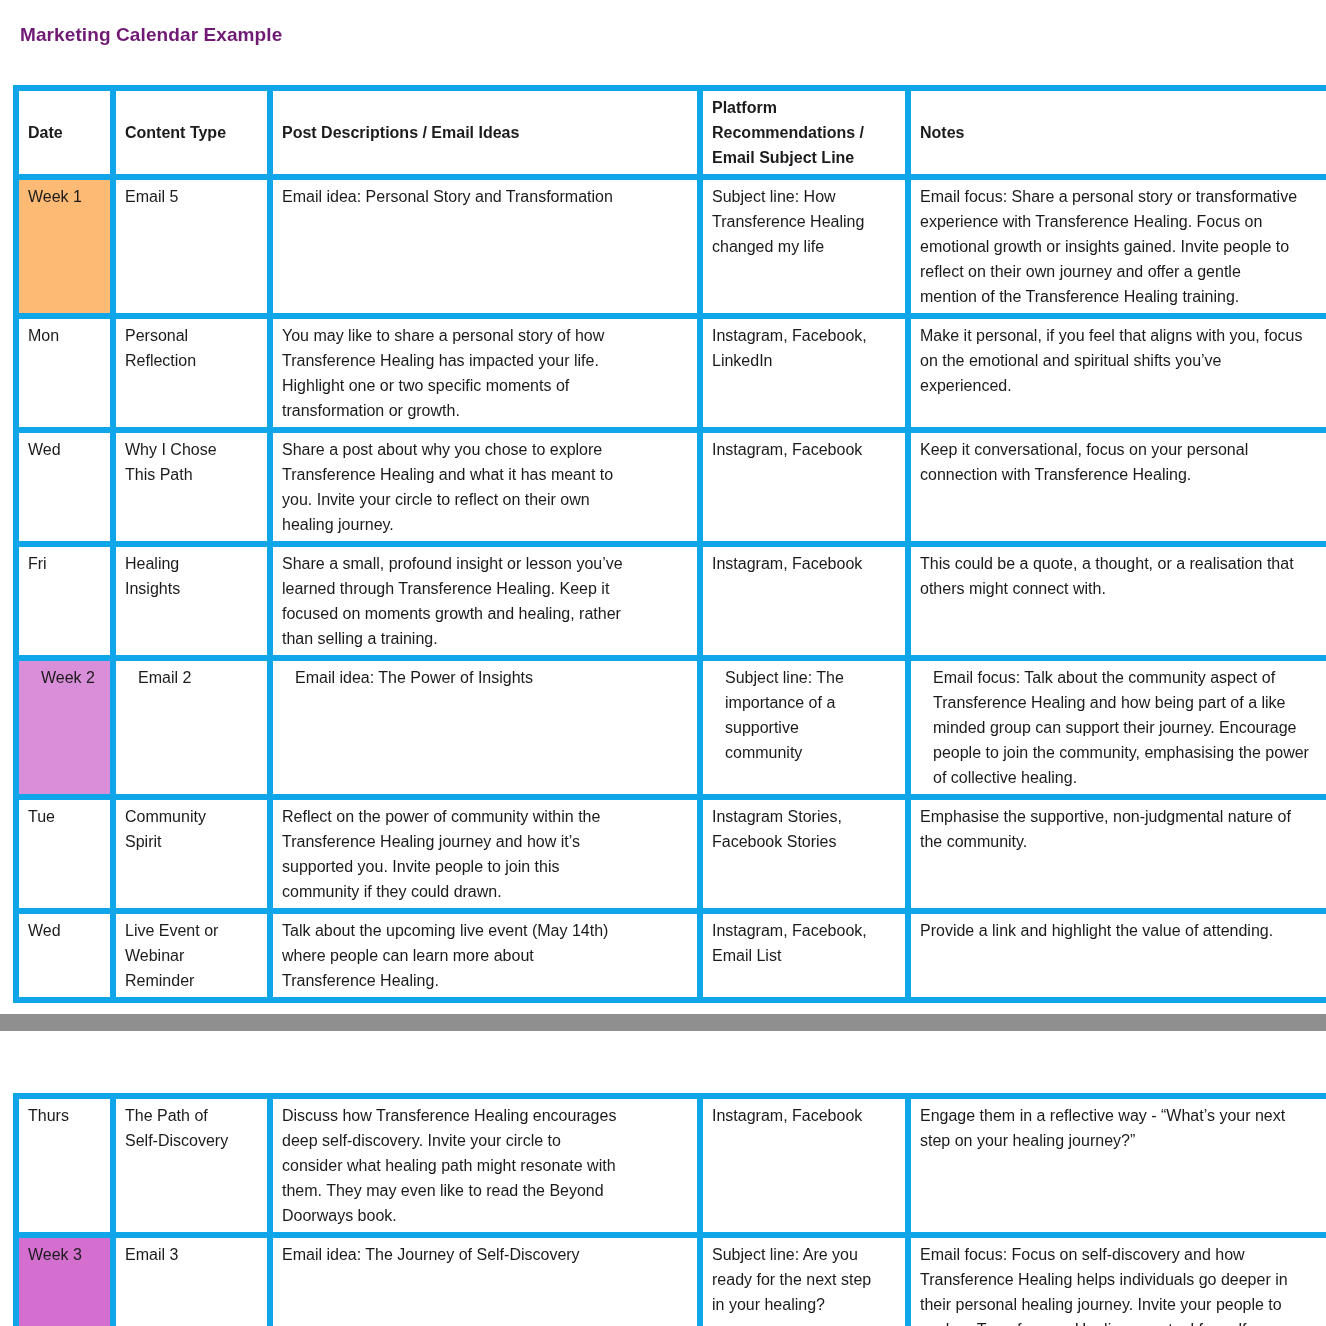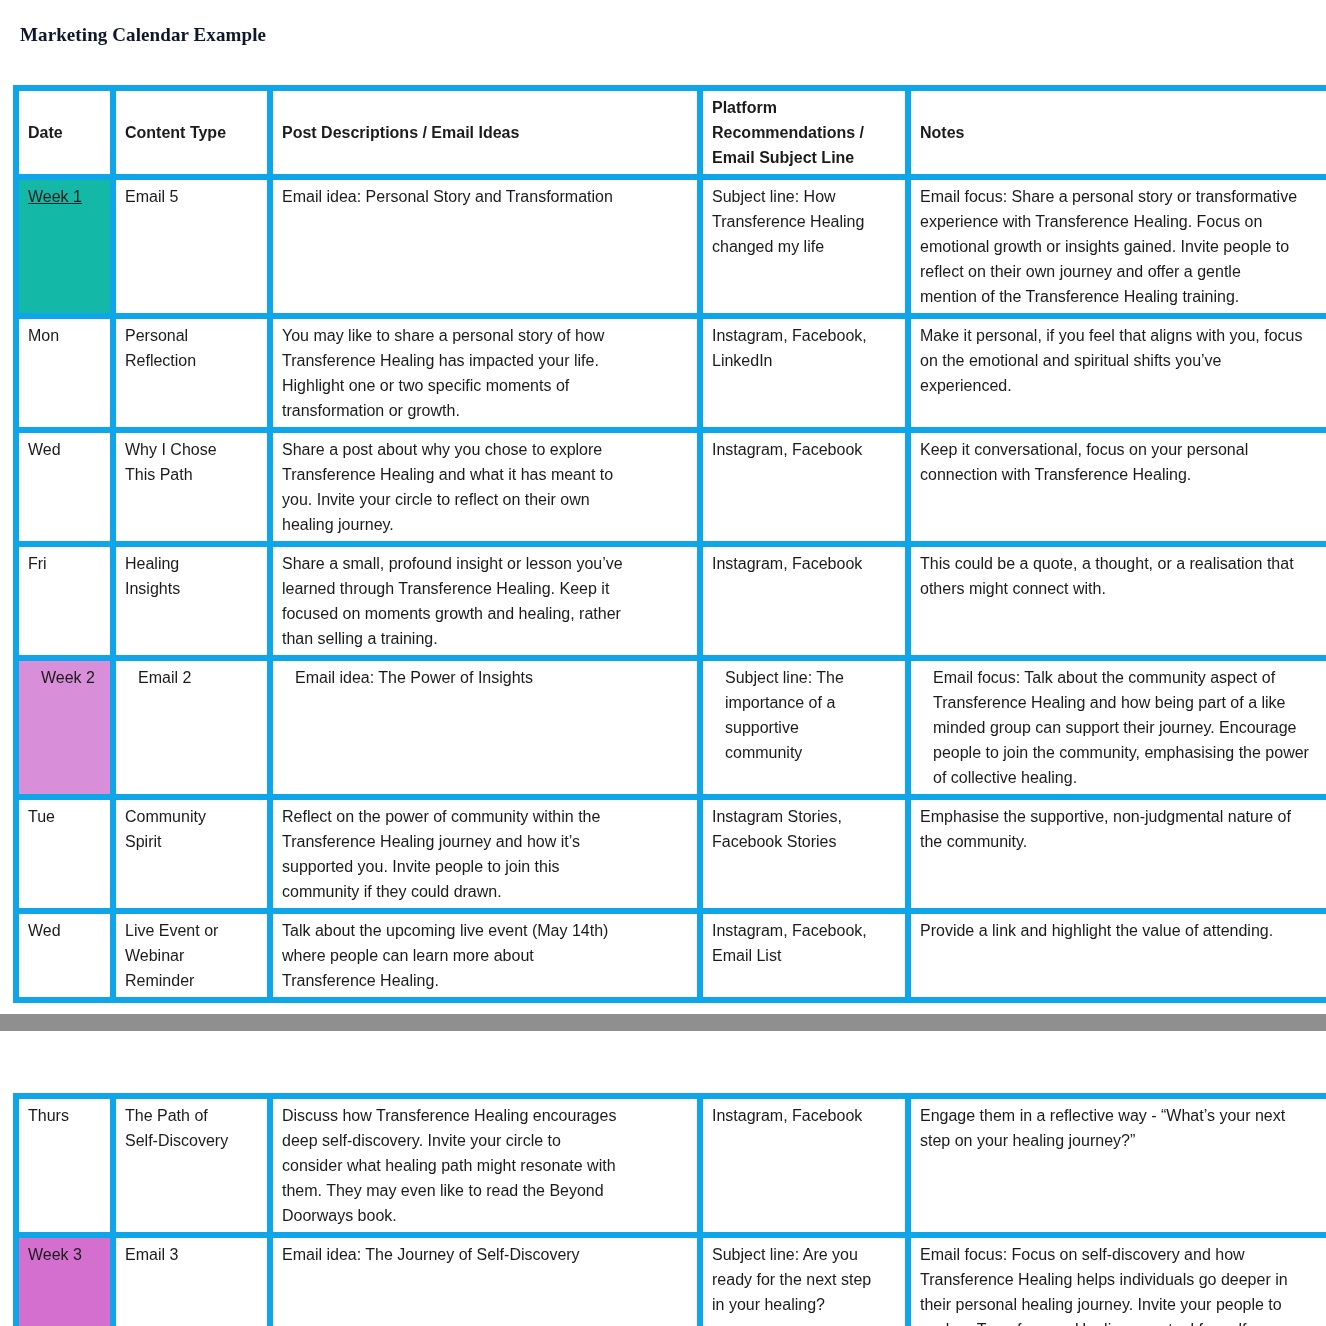--- a/index.html
+++ b/index.html
@@ -20,23 +20,22 @@
     height: 1326px;
     overflow: hidden;
     background: #ffffff;
   }
   .doc-title {
     position: absolute;
     left: 20px;
     top: 24px;
     font-size: 19px;
     font-weight: 700;
-    color: #0f172a;
+    color: #701a75;
     letter-spacing: 0.1px;
-    font-family: Liberation Serif, serif;
   }
   table.cal {
     position: absolute;
     left: 13px;
     border-collapse: collapse;
     table-layout: fixed;
     width: 1452px;
   }
   #table1 { top: 85px; }
   #table2 { top: 1093px; }
@@ -50,21 +49,21 @@
     white-space: pre-line;
     overflow: hidden;
     text-align: left;
     font-weight: 400;
   }
   table.cal th {
     font-weight: 700;
     vertical-align: middle;
   }
   td.b { font-weight: 700; }
-  td.hl1 { background: #14b8a6; text-decoration: underline; }
+  td.hl1 { background: #fdba74; }
   td.hl2 { background: #d98ed9; }
   td.hl3 { background: #d46fd0; }
   .c-date { width: 97px; }
   .c-type { width: 157px; }
   .c-desc { width: 430px; }
   .c-platform { width: 208px; }
   .c-notes { width: 560px; }
   tr.rh78  > th { height: 78px; }
   tr.rh133 > td { height: 133px; }
   tr.rh104 > td { height: 104px; }

